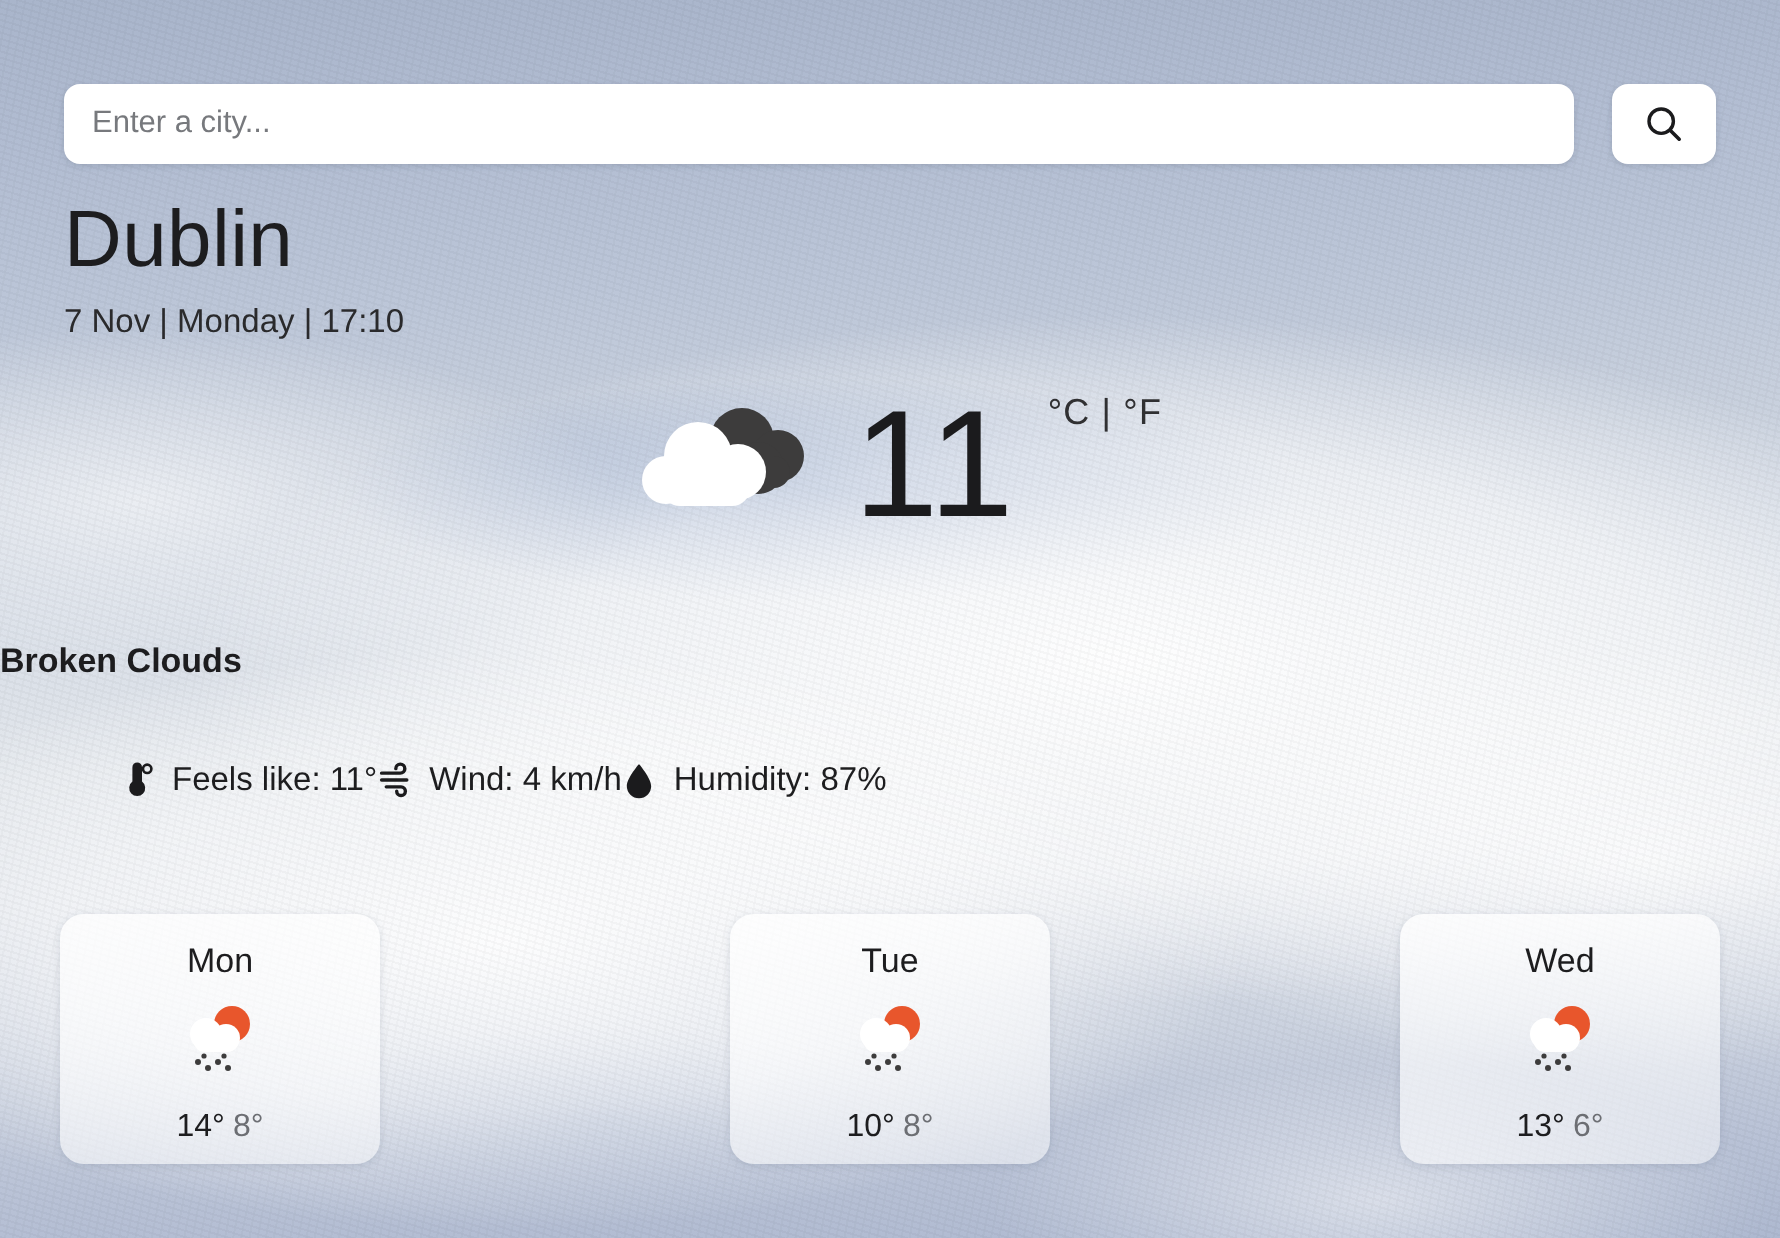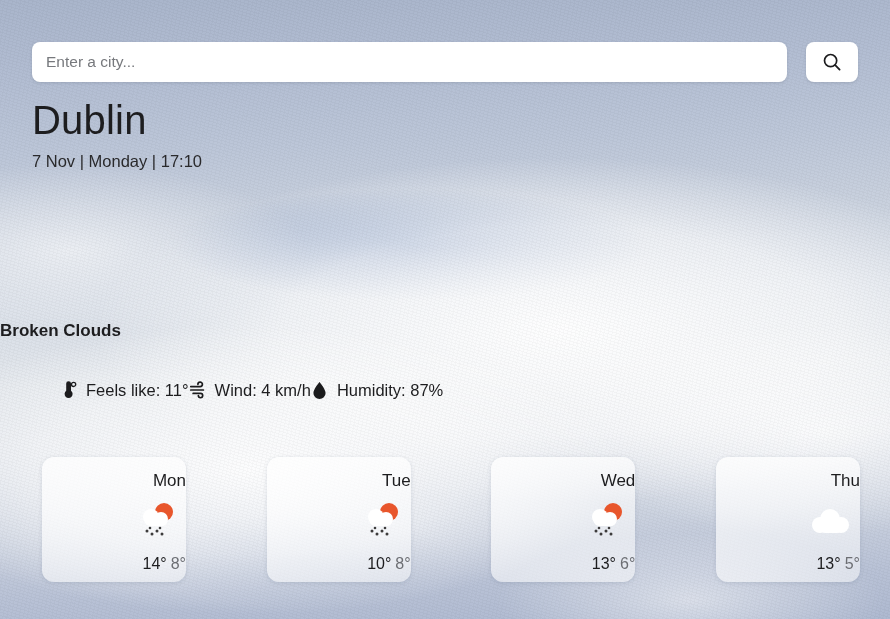--- a/index.html
+++ b/index.html
@@ -189,30 +189,29 @@
   
   .forecast-row {
     position: absolute;
     top: 457px;
     left: 30px;
     width: 830px;
     display: flex;
     justify-content: space-between;
   }
   .forecast-card {
-    width: 144px;
+    width: 160px;
     height: 125px;
     border-radius: 12px;
     background: linear-gradient(160deg, rgba(255,255,255,0.80) 0%, rgba(255,255,255,0.60) 55%, rgba(255,255,255,0.50) 100%);
     box-shadow: 0 1px 4px rgba(70,85,115,0.16);
     display: flex;
     flex-direction: column;
-    align-items: flex-end;
+    align-items: center;
     padding-top: 14px;
-    margin-left: 12px;
   }
   .forecast-day {
     font-size: 17px;
     font-weight: 400;
     color: #1d1d1f;
   }
   .forecast-icon {
     width: 56px;
     height: 42px;
     margin-top: 10px;
@@ -240,20 +239,42 @@
             <line x1="13.2" y1="13.2" x2="17.6" y2="17.6" stroke="#1b1b1d" stroke-width="1.8" stroke-linecap="round"></line>
           </svg>
         </span>
       </button>
     </div>
 
     <div class="city-name">Dublin</div>
     <div class="city-date">7 Nov | Monday | 17:10</div>
 
     <div class="current-block">
+      <div class="current-row">
+        <div class="current-icon">
+          <svg width="110" height="90" viewBox="0 0 110 90">
+
+            <g fill="#3d3c3c">
+              <circle cx="62" cy="32" r="16"></circle>
+              <circle cx="80" cy="40" r="13"></circle>
+              <circle cx="70" cy="46" r="13"></circle>
+              <rect x="58" y="40" width="28" height="16" rx="8"></rect>
+            </g>
+
+            <g fill="#ffffff">
+              <circle cx="40" cy="40" r="17"></circle>
+              <circle cx="60" cy="48" r="14"></circle>
+              <circle cx="24" cy="52" r="12"></circle>
+              <rect x="22" y="47" width="44" height="18" rx="9"></rect>
+            </g>
+          </svg>
+        </div>
+        <div class="temp-value">11</div>
+        <div class="temp-units">°C | °F</div>
+      </div>
       <div class="weather-desc">Broken Clouds</div>
     </div>
 
     <div class="stats-row">
 
       <div class="stat">
         <span class="stat-icon">
           <svg width="16" height="19" viewBox="0 0 16 19">
             <path d="M5.2 2.6a2.4 2.4 0 0 1 4.8 0v7.2a4 4 0 1 1-4.8 0z" fill="#1b1b1d"></path>
             <circle cx="12.6" cy="3.4" r="2.1" fill="none" stroke="#1b1b1d" stroke-width="1.3"></circle>
@@ -356,34 +377,18 @@
               <circle cx="20" cy="27" r="1.3"></circle>
                 <circle cx="30" cy="27" r="1.3"></circle>
             </g>
           </svg>
         </div>
         <div class="forecast-temps">
           <span>13°</span><span class="lo">6°</span>
         </div>
       </div>
 
-      <div class="forecast-card">
-        <div class="forecast-day">Thu</div>
-        <div class="forecast-icon">
-          <svg width="56" height="42" viewBox="0 0 56 42">
-            <g fill="#ffffff">
-              <circle cx="26" cy="18" r="10"></circle>
-              <circle cx="37" cy="24" r="8"></circle>
-              <circle cx="16" cy="24" r="8"></circle>
-              <rect x="16" y="21" width="22" height="11" rx="5.5"></rect>
-            </g>
-          </svg>
-        </div>
-        <div class="forecast-temps">
-          <span>13°</span><span class="lo">5°</span>
-        </div>
-      </div>
 
 
     </div>
 
   </div>
 </div>
 
 </body></html>

